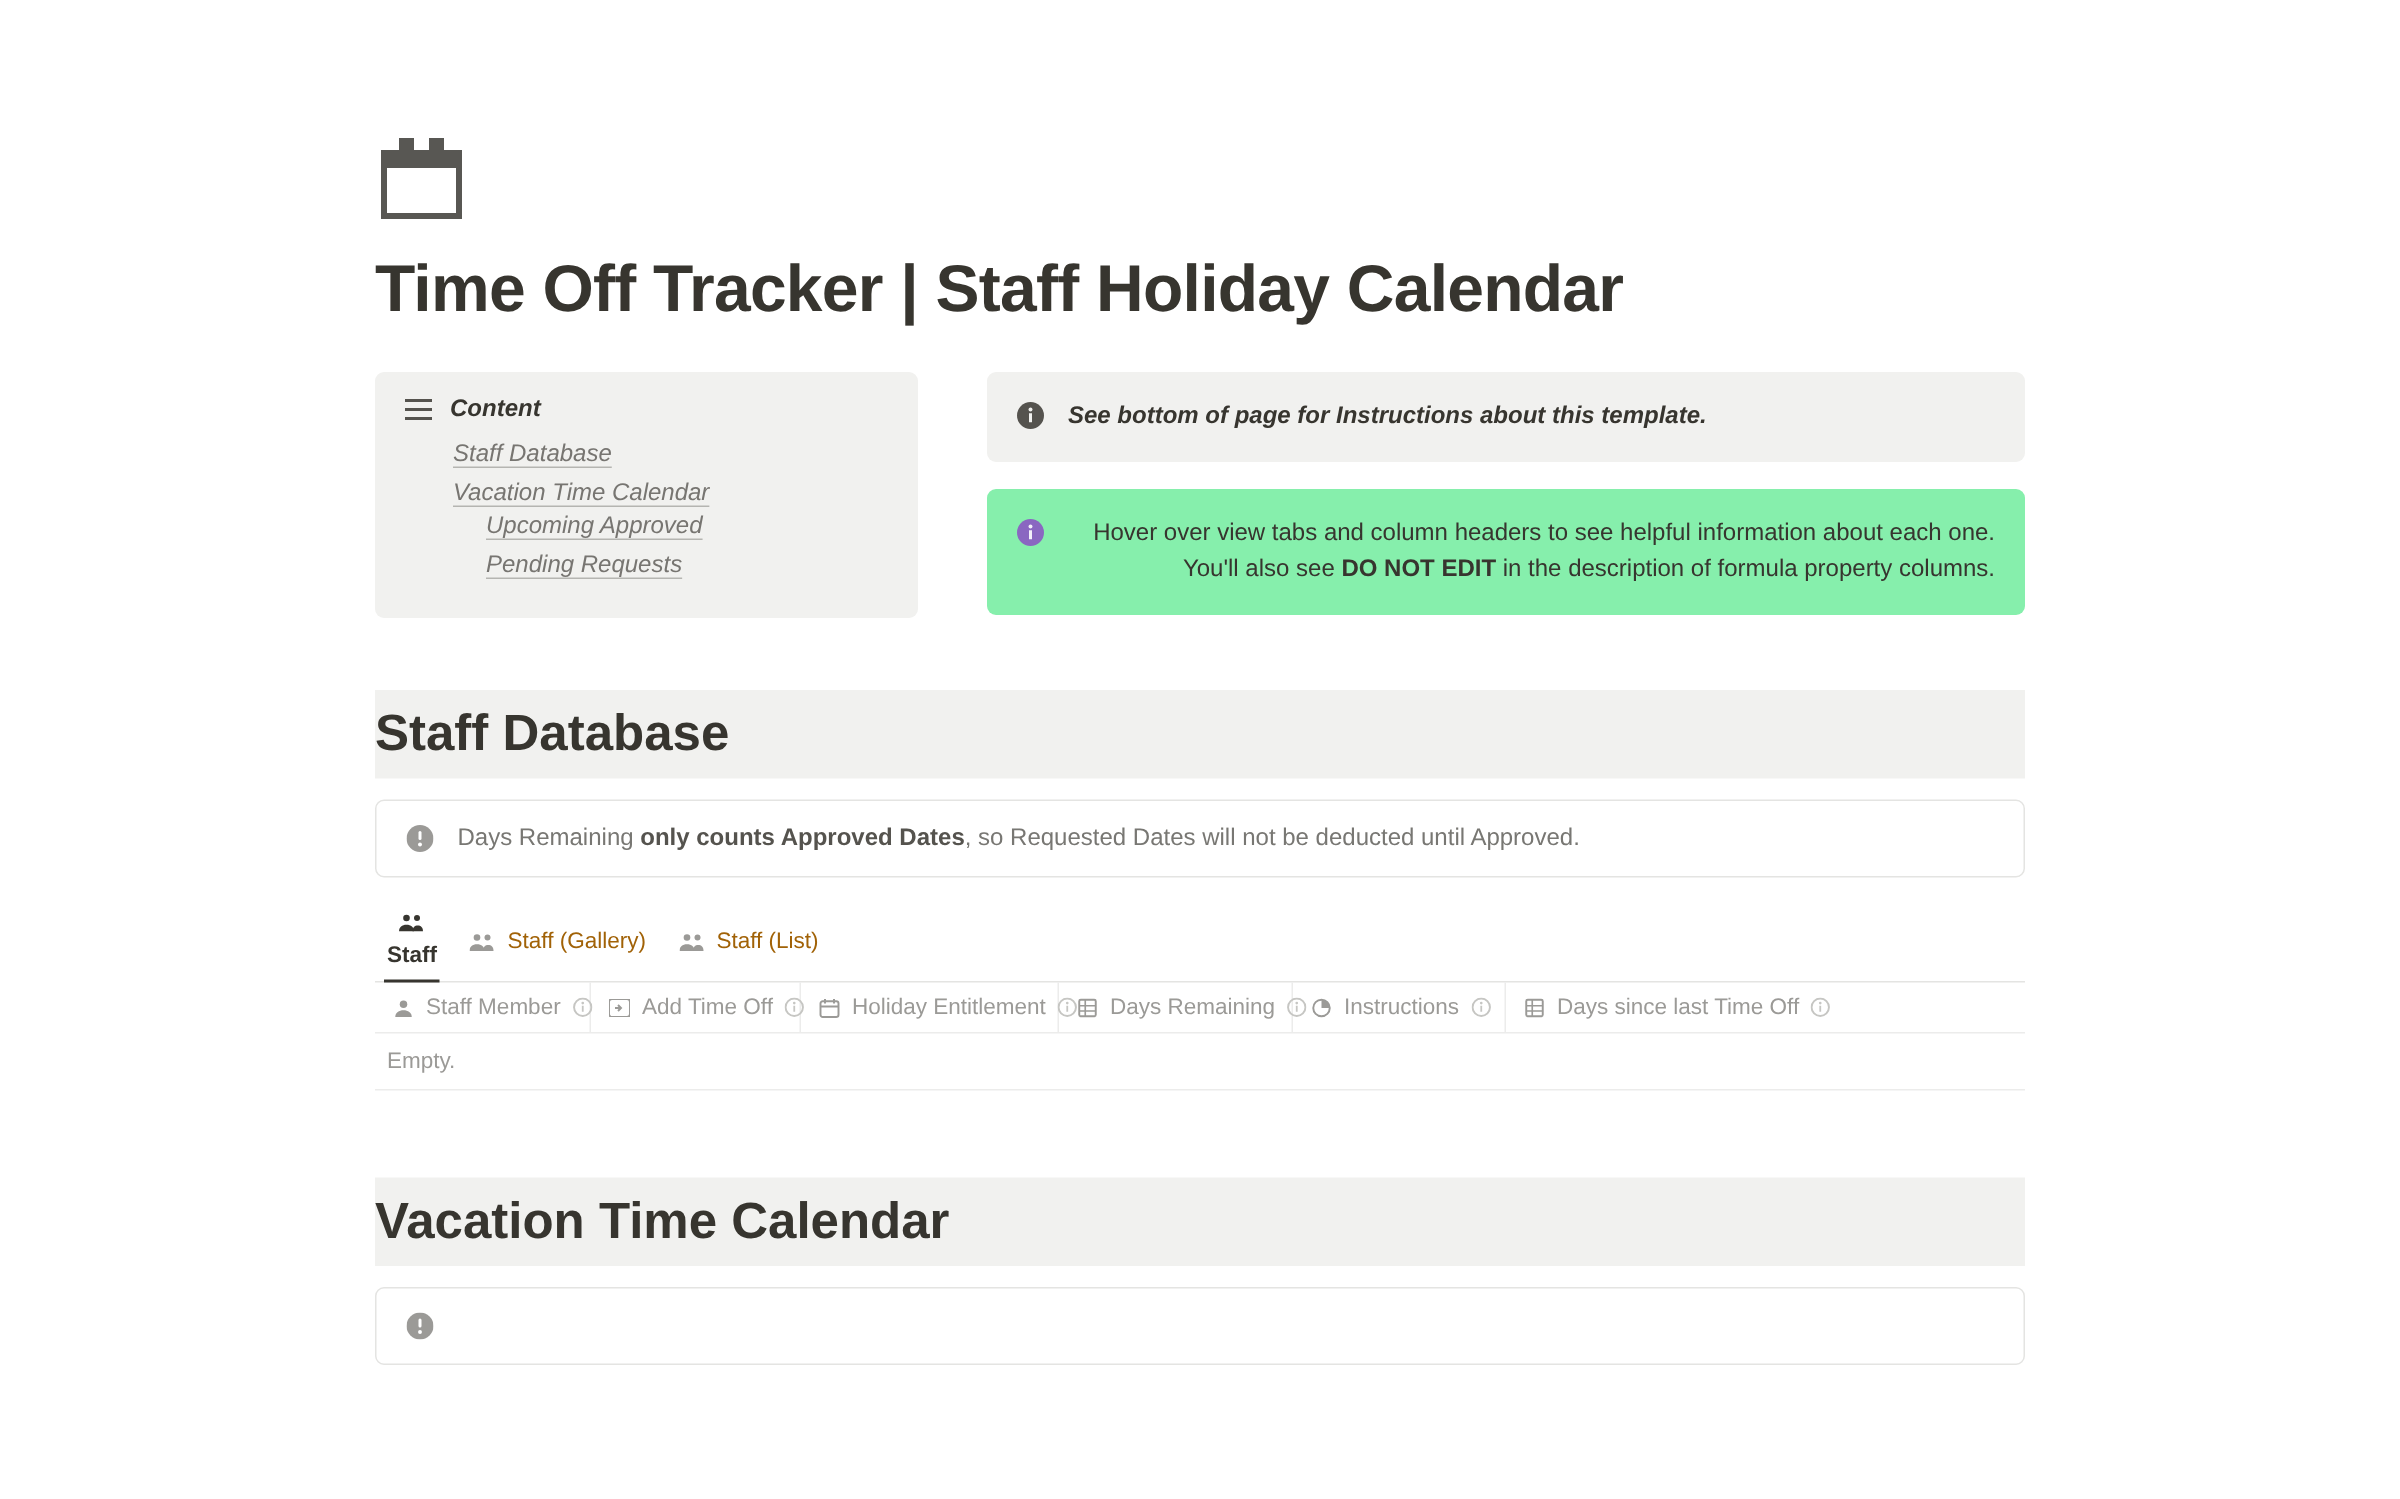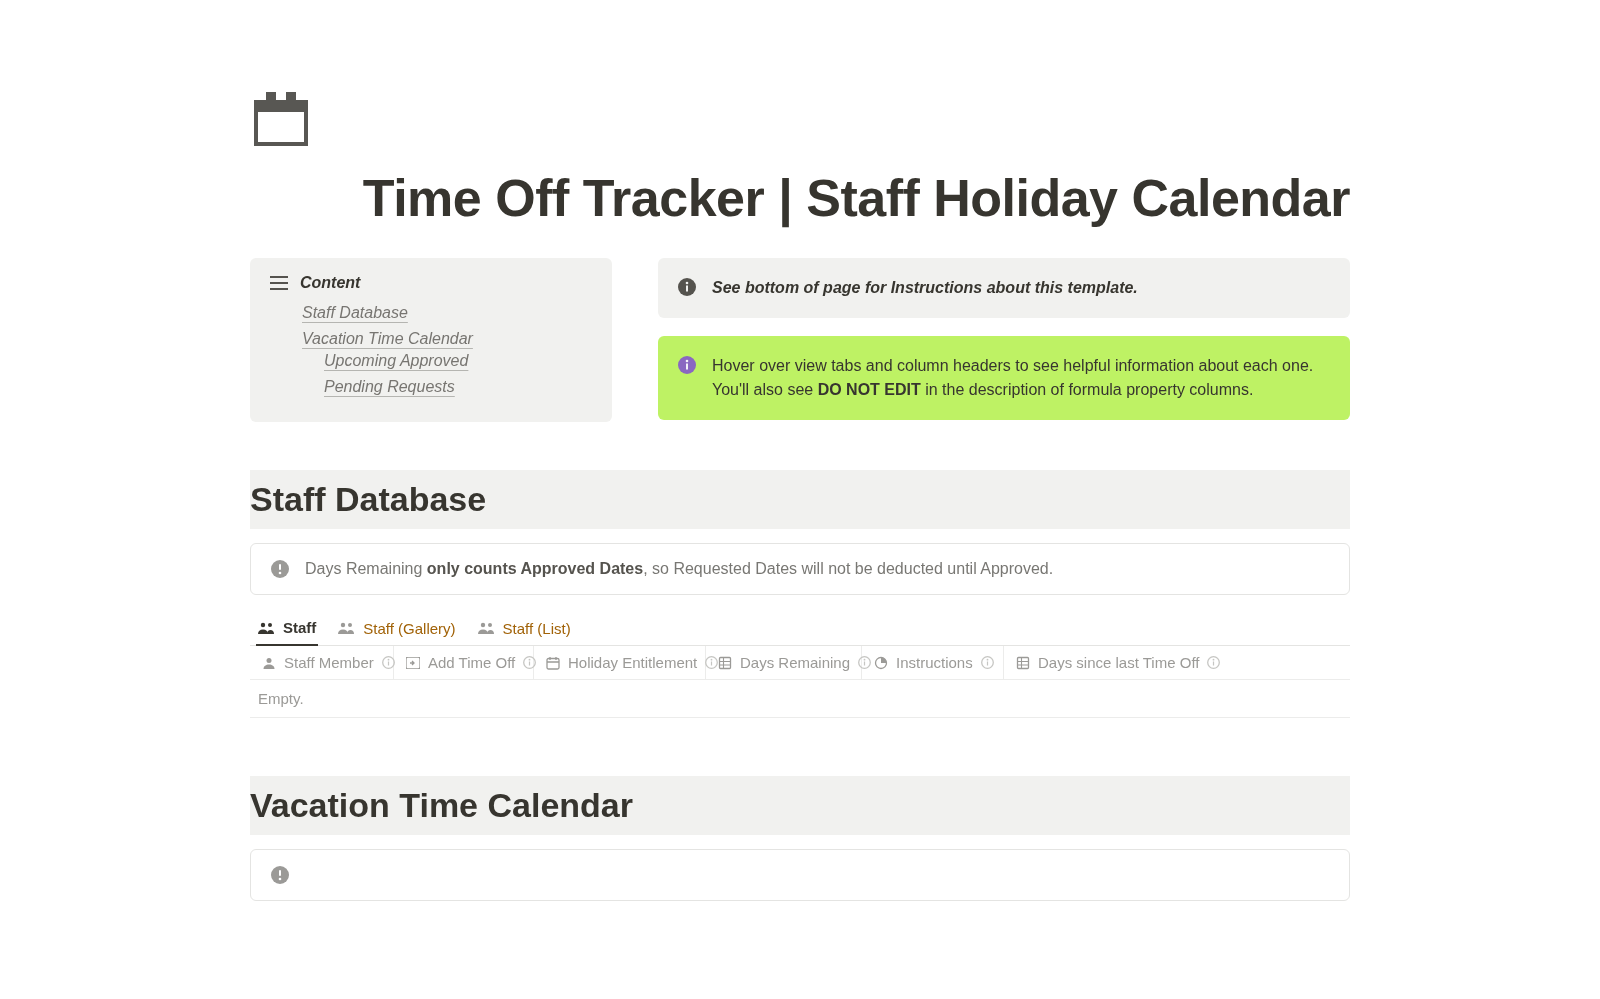--- a/index.html
+++ b/index.html
@@ -16,26 +16,25 @@
     margin: 0 auto;
     padding: 90px 100px 40px 100px;
   }
   .page-icon {
     width: 62px;
     height: 58px;
     margin-bottom: 20px;
   }
   .page-icon svg { display: block; }
   h1.page-title {
-    font-size: 52px;
+    font-size: 44px;
     font-weight: 700;
     margin: 0 0 30px 0;
     color: #37352f;
     letter-spacing: -0.5px;
-    text-align: right;
   }
   .two-col {
     display: flex;
     gap: 46px;
     margin-bottom: 48px;
   }
   .toc-box {
     flex: 0 0 362px;
     background: #f1f1ef;
     border-radius: 6px;
@@ -75,30 +74,31 @@
   .toc-sublist {
     list-style: none;
     padding-left: 22px;
     margin: 0;
   }
   .right-col {
     flex: 1;
     display: flex;
     flex-direction: column;
     gap: 18px;
+    text-align: right;
   }
   .callout {
     display: flex;
     align-items: flex-start;
     gap: 16px;
     padding: 18px 20px;
     border-radius: 6px;
   }
   .callout.gray { background: #f1f1ef; }
-  .callout.purple { background: #bef264; }
+  .callout.purple { background: #86efac; }
   .callout .info-icon {
     flex-shrink: 0;
     margin-top: 2px;
   }
   .callout .text {
     color: #37352f;
     line-height: 1.5;
   }
   .callout .text em { font-style: italic; font-weight: 600; }
   .callout .text strong, .strong { font-weight: 700; }
@@ -141,20 +141,21 @@
     cursor: pointer;
     color: #a16207;
     font-size: 15px;
     font-weight: 400;
   }
   .view-tab.active {
     color: #37352f;
     font-weight: 600;
     border-bottom: 2px solid #37352f;
     margin-bottom: -1px;
+    flex-direction: column;
   }
   .col-headers {
     display: flex;
     border-bottom: 1px solid #ececeb;
   }
   .col-header {
     display: flex;
     align-items: center;
     gap: 8px;
     padding: 8px 12px;

